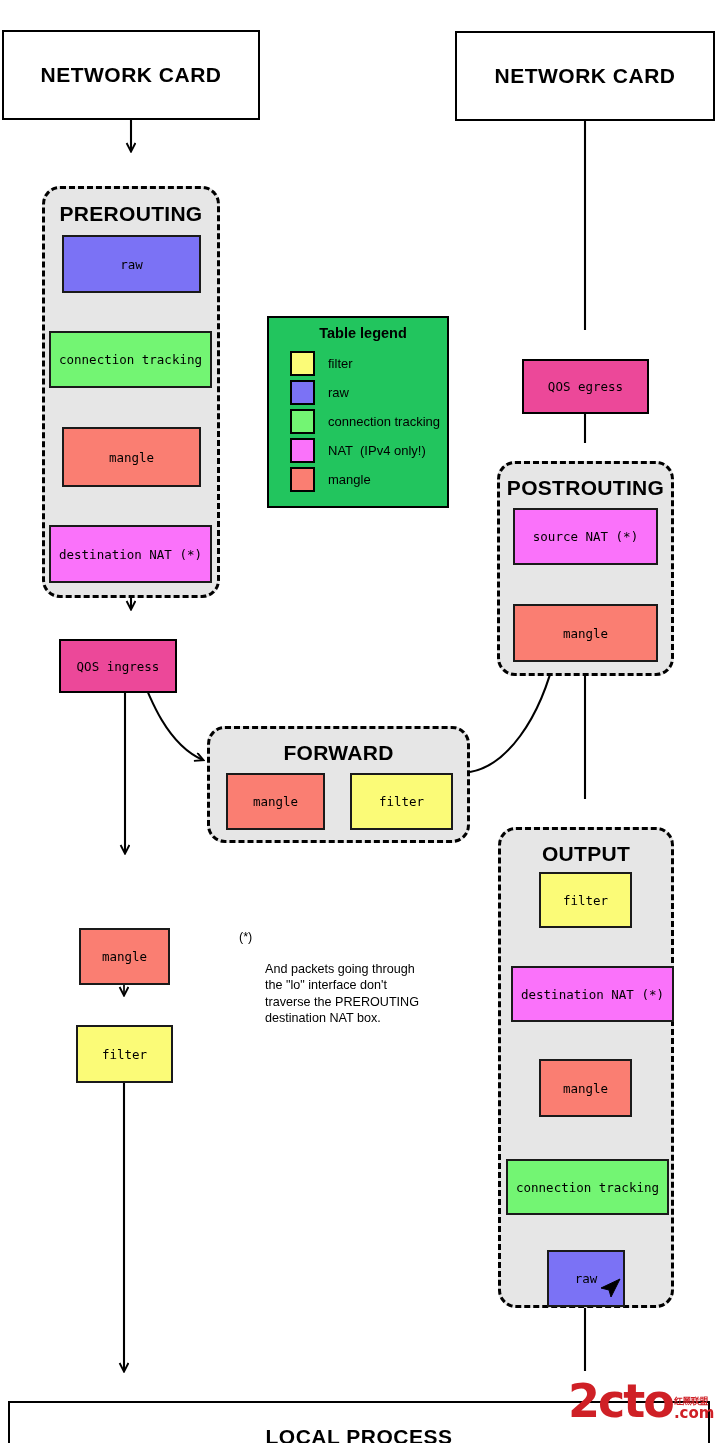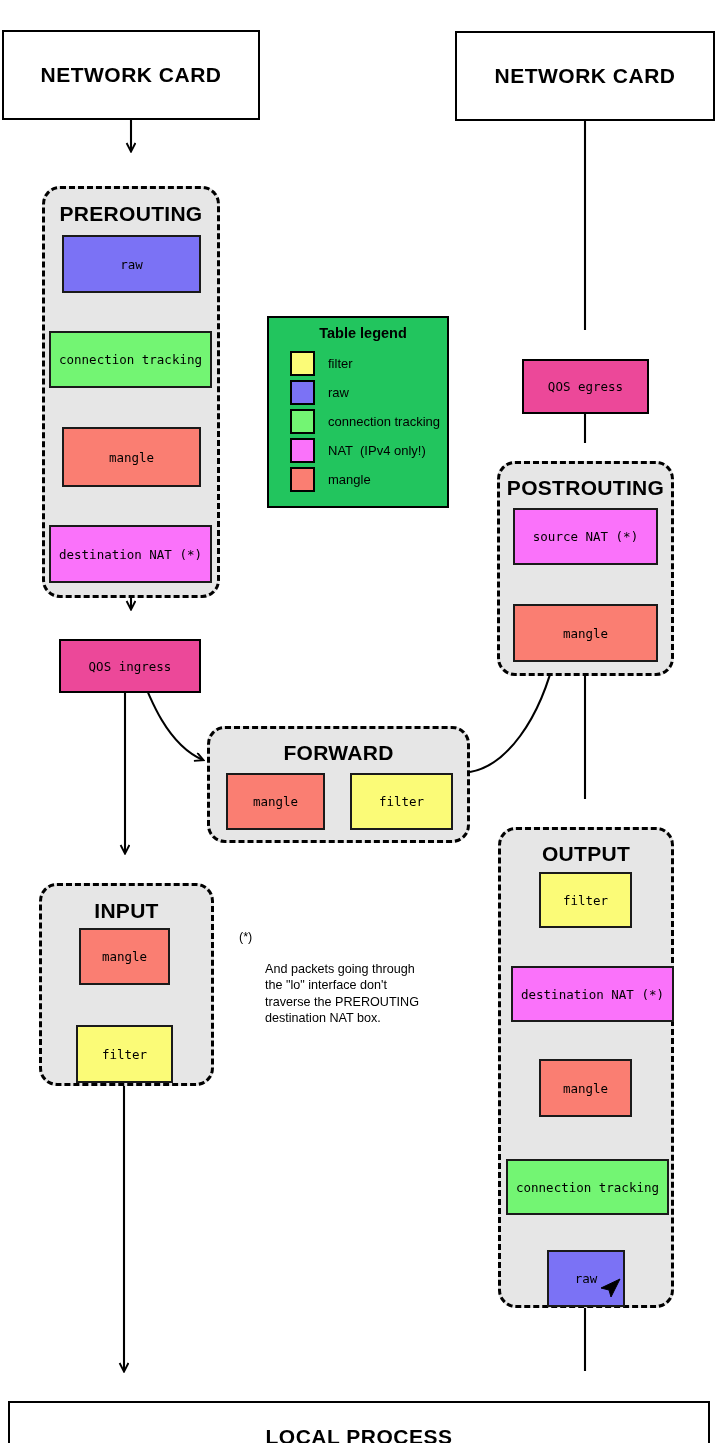--- a/index.html
+++ b/index.html
@@ -212,37 +212,34 @@
   <div class="abs tbox" style="left:49px; top:303px; width:163px; height:57px; background:#73f573;">
     <span>connection tracking</span>
   </div>
   <div class="abs tbox" style="left:62px; top:399px; width:139px; height:60px; background:#fa7e72;">
     <span>mangle</span>
   </div>
   <div class="abs tbox" style="left:49px; top:497px; width:163px; height:58px; background:#fa72fa;">
     <span>destination NAT (*)</span>
   </div>
 
-  <div class="abs qos" style="left:59px; top:611px; width:142px; height:54px;">
+  <div class="abs qos" style="left:59px; top:611px; width:118px; height:54px;">
     <span>QOS ingress</span>
   </div>
 
   <div class="abs chain" style="left:207px; top:698px; width:263px; height:117px;">
     <div class="chain-title" style="top:12px;">FORWARD</div>
   </div>
   <div class="abs tbox" style="left:226px; top:745px; width:99px; height:57px; background:#fa7e72;">
     <span>mangle</span>
   </div>
   <div class="abs tbox" style="left:350px; top:745px; width:103px; height:57px; background:#fbfb77;">
     <span>filter</span>
   </div>
 
-  <div class="abs chain" style="left:39px; top:855px; width:175px; height:203px;">
-    <div class="chain-title" style="top:13px;">INPUT</div>
-  </div>
   <div class="abs tbox" style="left:79px; top:900px; width:91px; height:57px; background:#fa7e72;">
     <span>mangle</span>
   </div>
   <div class="abs tbox" style="left:76px; top:997px; width:97px; height:58px; background:#fbfb77;">
     <span>filter</span>
   </div>
 
   <div class="abs chain" style="left:498px; top:799px; width:176px; height:481px;">
     <div class="chain-title" style="top:12px;">OUTPUT</div>
   </div>
@@ -308,18 +305,25 @@
     <div class="fn-p2">And packets going through
 the "lo" interface don't
 traverse the PREROUTING
 destination NAT box.</div>
   </div>
 
   <div class="abs endpoint" style="left:8px; top:1373px; width:702px; height:72px;">
     <span class="endpoint-lbl">LOCAL PROCESS</span>
   </div>
 
+  <div id="watermark" style="left:568px; top:1381px;">
+    <span id="wm-main">2cto</span>
+    <span id="wm-right">
+      <span id="wm-cn">红黑联盟</span>
+      <span id="wm-dom">.com</span>
+    </span>
+  </div>
 
   <svg id="cursor" style="left:598px; top:1278px;" width="26" height="24" viewBox="0 0 26 24" xmlns="http://www.w3.org/2000/svg">
     <path d="M22,1 L3,10 L11,12 L13,19 Z" fill="#000000" stroke="#000000" stroke-width="1"></path>
   </svg>
 
 </div>
 
 </body></html>

